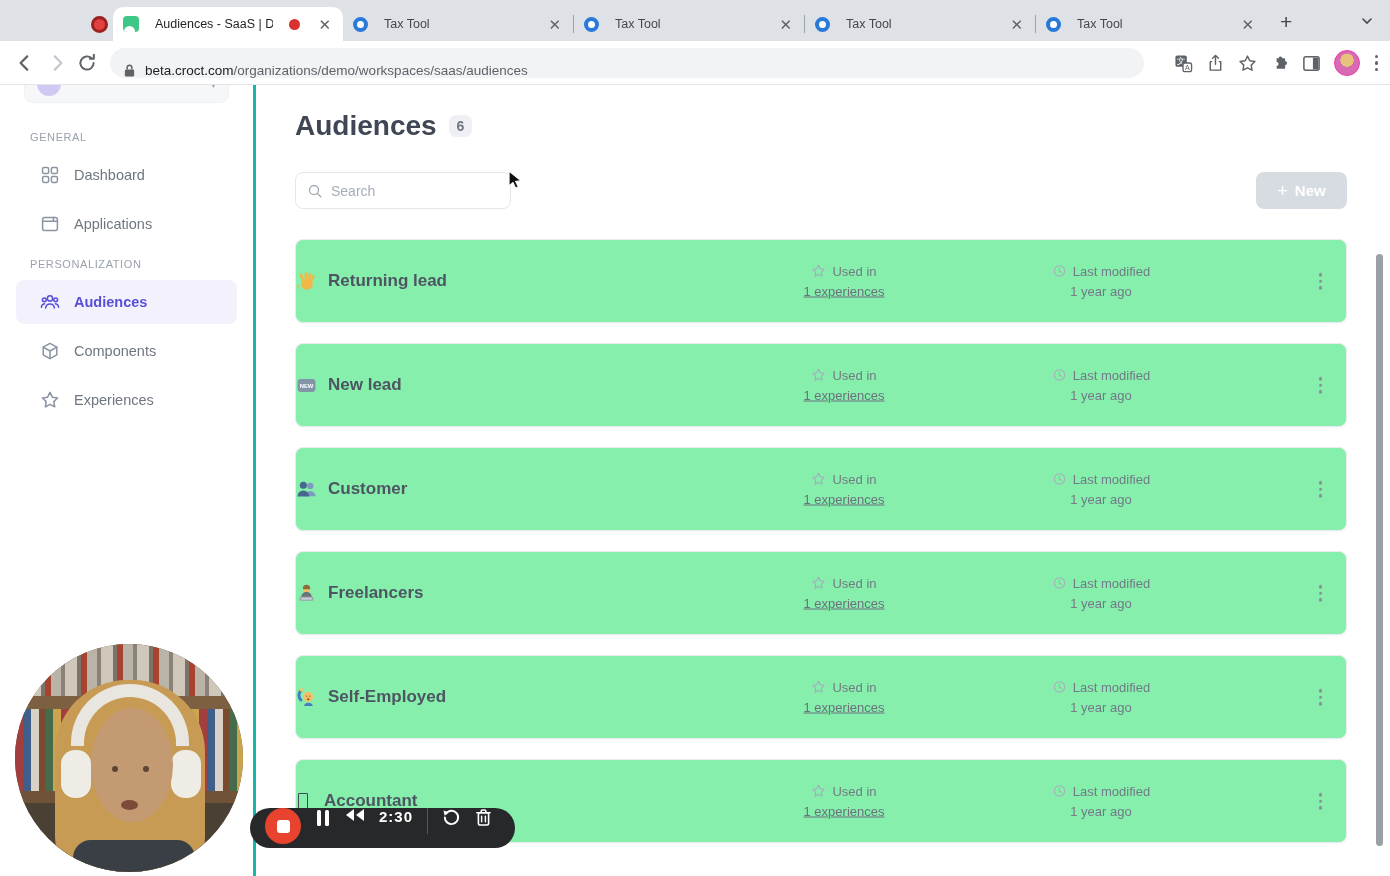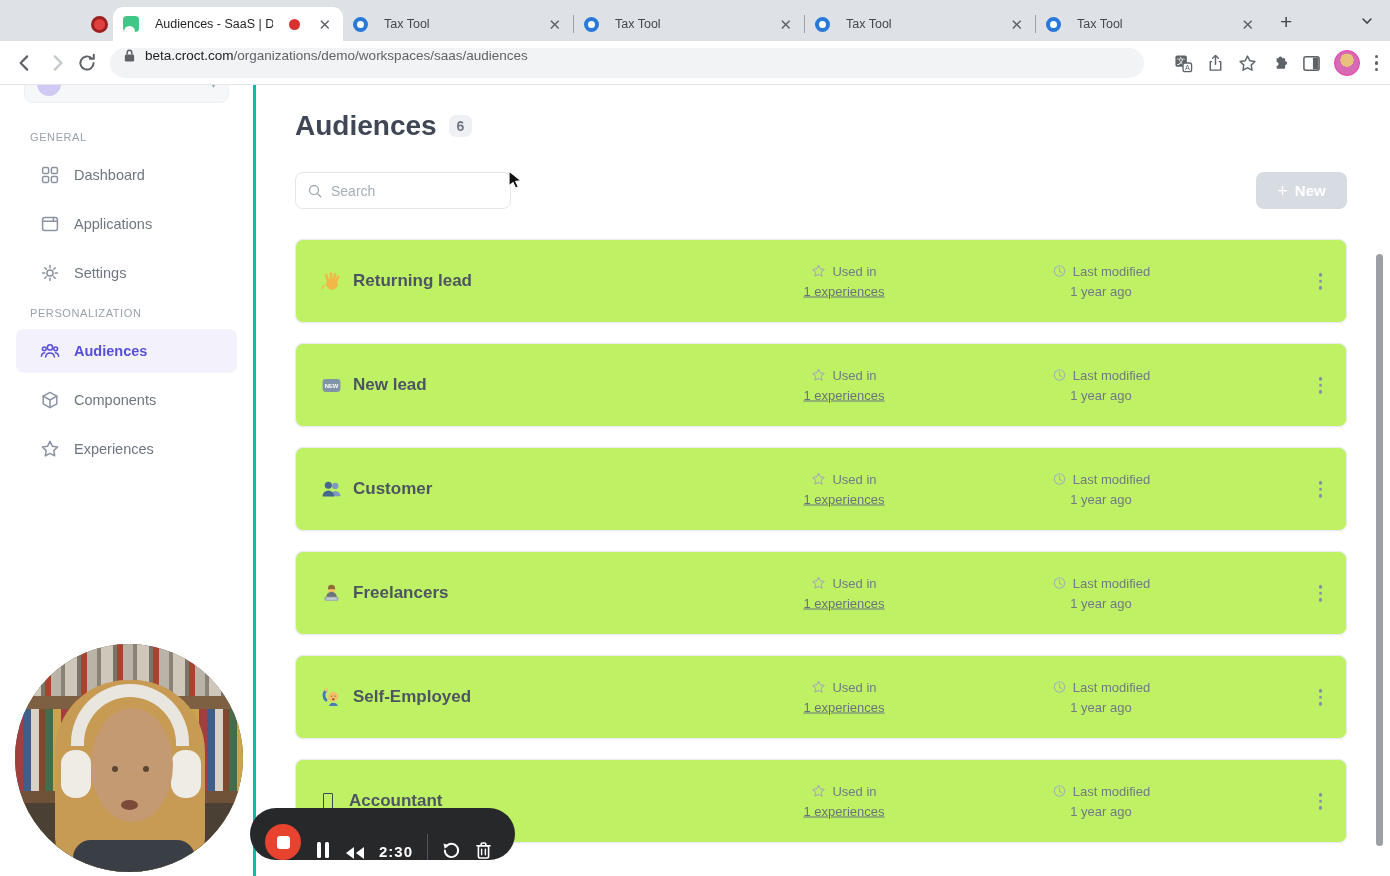--- a/index.html
+++ b/index.html
@@ -25,21 +25,21 @@
   .tab-recdot { width:11px; height:11px; border-radius:50%; background:#d93030; flex:none; }
   .newtab-btn { position:absolute; left:1280px; top:10px; font-size:21px; color:#45474b; }
   .tabstrip-chevron { position:absolute; right:16px; top:14px; color:#45474b; }
 
   
   .toolbar { position:absolute; top:41px; left:0; right:0; height:44px; background:#fff;
     border-bottom:1px solid #e3e5e8; }
   .nav-btn { position:absolute; top:11px; width:22px; height:22px; color:#5f6368; }
   .nav-btn svg { width:100%; height:100%; }
   .url-pill { position:absolute; left:110px; right:246px; top:7px; height:30px; border-radius:15px;
-    background:#f1f3f4; display:flex; align-items:flex-start; padding:0 13px; gap:9px; }
+    background:#f1f3f4; display:flex; align-items:flex-end; padding:0 13px; gap:9px; }
   .url-text { font-size:13.5px; color:#5f6368; white-space:nowrap; overflow:hidden; }
   .url-text .host { color:#202124; }
   .tb-right { position:absolute; right:10px; top:0; height:44px; display:flex; align-items:center; gap:13px; }
   .tb-icon { width:19px; height:19px; color:#5f6368; }
   .tb-icon svg { width:100%; height:100%; }
   .tb-avatar { width:26px; height:26px; border-radius:50%;
     background:radial-gradient(circle at 50% 38%, #e8c27a 0 34%, #d66bb4 35% 100%); border:1px solid #e3a; }
   .kebab { display:flex; flex-direction:column; gap:3px; padding:2px; }
   .kebab i { width:3.5px; height:3.5px; border-radius:50%; background:#5f6368; }
 
@@ -72,23 +72,23 @@
   .search-input { border:none; outline:none; width:100%; font-size:14px; color:#4a5261;
     font-family:"Liberation Sans", sans-serif; background:transparent; }
   .search-input::placeholder { color:#a6adb7; }
   .new-btn { position:absolute; left:999px; top:87px; width:91px; height:37px; border:none;
     background:#d7dce2; border-radius:8px; color:#fff; font-size:15px; font-weight:bold;
     display:flex; align-items:center; justify-content:center; gap:7px;
     font-family:"Liberation Sans", sans-serif; }
   .new-btn .plus { font-size:18px; font-weight:normal; line-height:1; }
 
   .cards { position:absolute; left:38px; top:154px; width:1052px; }
-  .card { position:relative; height:84px; margin-bottom:20px; background:#bef264;
+  .card { position:relative; height:84px; margin-bottom:20px; background:#86efac;
     border:1px solid #e8ebef; border-radius:8px; box-shadow:0 1px 2px rgba(16,24,40,.04);
-    display:flex; align-items:center; padding-left:25px; }
+    display:flex; align-items:center; }
   .card-name { display:flex; align-items:center; gap:11px; font-size:17px; font-weight:bold; color:#4d5562; }
   .emoji-ic { width:21px; height:21px; flex:none; }
   .tofu-box { width:10px; height:16px; border:1.4px solid #3f4654; border-radius:1px; margin:0 5px 0 2px; }
   .meta { position:absolute; top:50%; transform:translateY(-50%); width:150px;
     display:flex; flex-direction:column; align-items:center; gap:5px; font-size:13px; color:#717a86; }
   .meta .meta-top { display:flex; align-items:flex-end; gap:6px; }
   .meta svg { width:15px; height:15px; color:#a8aeb8; }
   .meta-used { left:473px; }
   .meta-mod { left:730px; }
   .exp-link { text-decoration:underline; color:#6a727e; }
@@ -115,22 +115,22 @@
     border:13px solid #e9e6df; border-bottom:none; }
   .wc-cup-l { left:46px; top:106px; width:30px; height:48px; border-radius:14px; background:#efece5; }
   .wc-cup-r { left:156px; top:106px; width:30px; height:48px; border-radius:14px; background:#efece5; }
   .wc-face { left:76px; top:64px; width:82px; height:114px; border-radius:41px/57px; background:#c49a72; }
   .wc-eye { width:6px; height:6px; border-radius:50%; background:#5c4632; top:122px; }
   .wc-eye.l { left:97px; } .wc-eye.r { left:128px; }
   .wc-mouth { left:106px; top:156px; width:17px; height:10px; border-radius:50%; background:#7c4a39; }
   .wc-shirt { left:58px; top:196px; width:122px; height:40px; border-radius:18px 18px 0 0; background:#3a3f45; }
 
   
-  .recorder { position:absolute; left:250px; top:808px; width:265px; height:52px; background:#27282a;
-    border-radius:26px; display:flex; align-items:flex-end; padding:0 15px; gap:14px; z-index:40; }
+  .recorder { position:absolute; left:250px; top:808px; width:265px; height:40px; background:#27282a;
+    border-radius:26px; display:flex; align-items:flex-start; padding:0 15px; gap:14px; z-index:40; }
   .rec-stop { width:36px; height:36px; border-radius:50%; background:#e8432f;
     display:flex; align-items:center; justify-content:center; }
   .rec-stop i { width:13px; height:13px; background:#fff; border-radius:3px; }
   .rec-pause { display:flex; gap:4px; padding:2px; }
   .rec-pause i { width:4px; height:16px; background:#fff; border-radius:1.5px; }
   .rec-time { color:#fff; font-size:15px; font-weight:bold; letter-spacing:1px; }
   .rec-div { width:1px; height:26px; background:#54555a; }
   .rec-ic svg { display:block; }
 
   .cursor { position:absolute; left:508px; top:170px; z-index:50; }
@@ -261,27 +261,20 @@
       </svg>
     <span>Dashboard</span>
   </div>
   <div class="nav-item">
     <svg viewBox="0 0 20 20" class="icon-stroke">
         <rect x="2.6" y="3.6" width="14.8" height="12.8" rx="2"></rect>
         <path d="M2.6 7.2h14.8M13.4 3.6v3.6"></path>
       </svg>
     <span>Applications</span>
   </div>
-  <div class="nav-item">
-    <svg viewBox="0 0 20 20" class="icon-stroke">
-        <circle cx="10" cy="10" r="3.1"></circle>
-        <path d="M10 2.6v2.1M10 15.3v2.1M2.6 10h2.1M15.3 10h2.1M4.8 4.8l1.5 1.5M13.7 13.7l1.5 1.5M15.2 4.8l-1.5 1.5M6.3 13.7l-1.5 1.5"></path>
-      </svg>
-    <span>Settings</span>
-  </div>
 
   <div class="side-label second">PERSONALIZATION</div>
 
   <div class="nav-item active">
     <svg viewBox="0 0 20 20" class="icon-stroke">
         <circle cx="10" cy="6.4" r="2.6"></circle>
         <path d="M5.6 16c.3-2.6 2-4.1 4.4-4.1s4.1 1.5 4.4 4.1"></path>
         <circle cx="4.3" cy="7.8" r="1.9"></circle>
         <path d="M1.4 15.2c.2-2 1.4-3.2 3.2-3.4"></path>
         <circle cx="15.7" cy="7.8" r="1.9"></circle>

